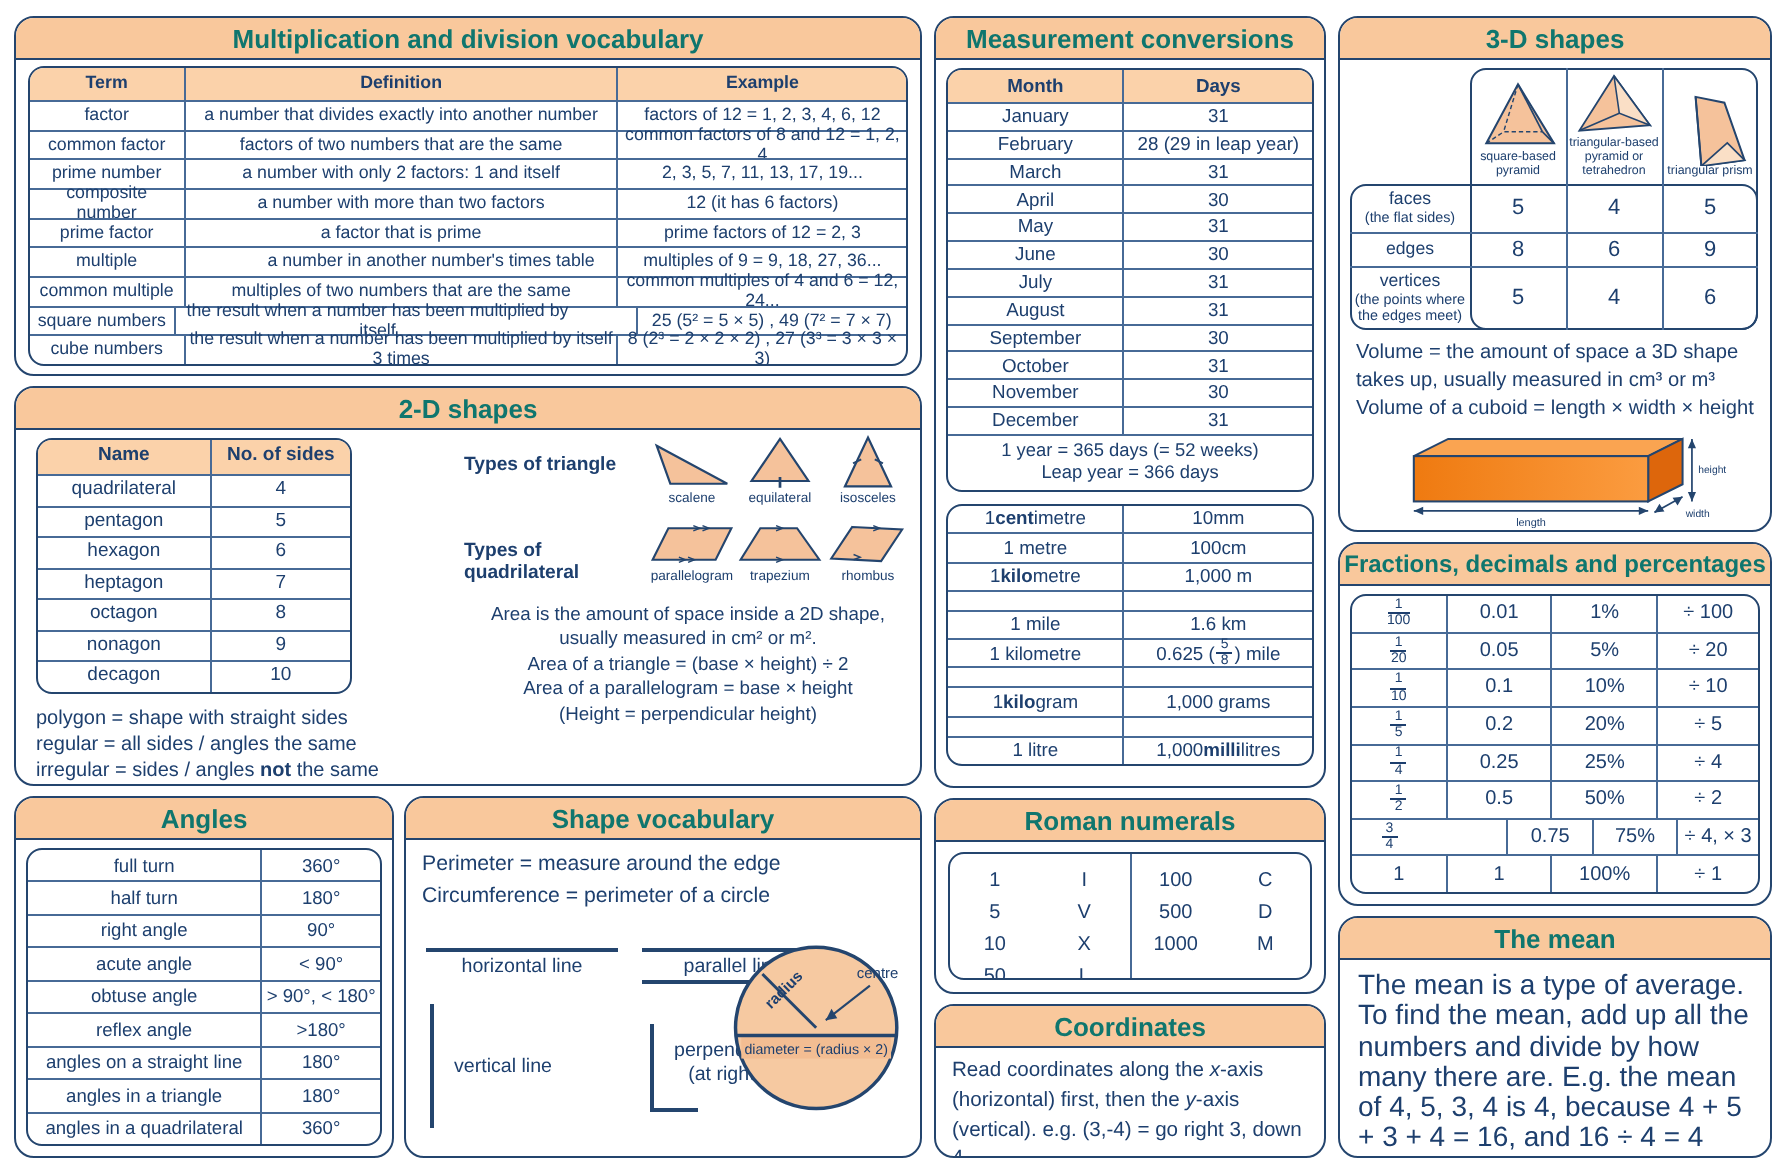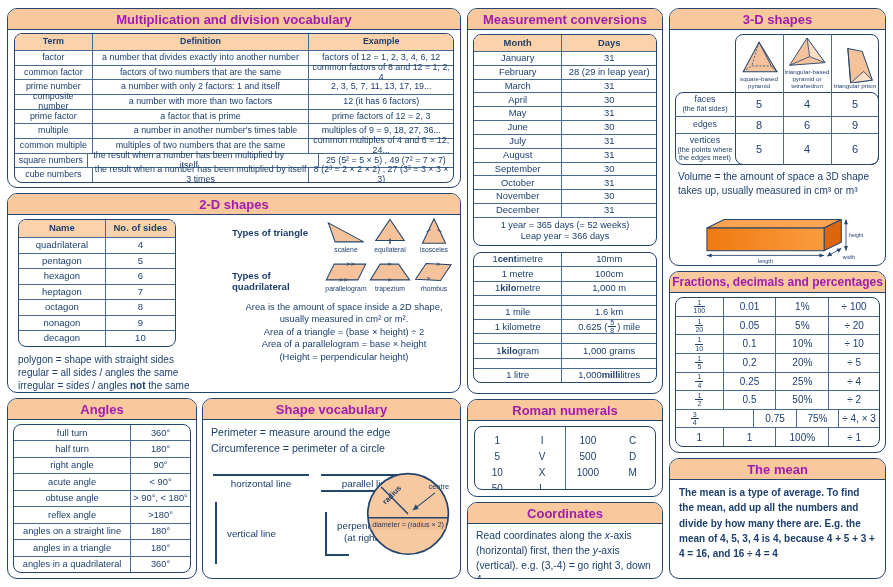--- a/index.html
+++ b/index.html
@@ -5,21 +5,21 @@
   * { margin:0; padding:0; box-sizing:border-box; }
   html,body { width:893px; height:587px; background:#ffffff;
     font-family:"Liberation Sans", sans-serif; color:#1d3f6e; }
   .sheet { display:flex; gap:6px; padding:8px 7px; width:893px; height:587px; }
   .col { display:flex; flex-direction:column; gap:5px; }
   .col1 { width:454px; } .col2 { width:196px; } .col3 { width:217px; }
 
   .panel { border:1.6px solid #24456e; border-radius:10px; background:#fff;
     overflow:hidden; display:flex; flex-direction:column; }
   .panel-title { background:#f9c89c; border-bottom:1.4px solid #24456e; text-align:center;
-    font-weight:bold; font-size:13px; color:#a21caf; padding:2px; flex:0 0 21px;
+    font-weight:bold; font-size:13px; color:#0f766e; padding:2px; flex:0 0 21px;
     display:flex; align-items:center; justify-content:center; }
   .panel-title.small { font-size:12px; }
   .panel-body { flex:1; position:relative; }
 
   .dtable { border:1.4px solid #24456e; border-radius:8px; overflow:hidden;
     display:flex; flex-direction:column; background:#fff; }
   .dtable .tr { display:flex; flex:1; min-height:0; }
   .dtable .tr.th { background:#fbd2aa; font-weight:bold; flex:0 0 16px; }
   .dtable .tr + .tr { border-top:1px solid #476a96; }
   .dtable .td { display:flex; align-items:center; justify-content:center;
@@ -84,21 +84,21 @@
   .t3d-val { position:absolute; width:48px; display:flex; align-items:center;
     justify-content:center; font-size:11px; }
   .vol { position:absolute; left:8px; top:140px; font-size:10.1px; line-height:14.2px; }
   .cuboid-wrap { position:absolute; left:4px; top:184px; }
 
   .frtab { position:absolute; left:5px; right:5px; top:4px; bottom:5px; font-size:10px; }
   .sfrac { display:inline-flex; flex-direction:column; vertical-align:middle;
     line-height:1.05; font-size:7px; margin:0 1px; text-align:center; }
   .sfrac .n { border-bottom:1px solid #1d3f6e; padding:0 2px; }
 
-  .mean-text { padding:5px 9px; font-size:10px; line-height:15.3px;font-weight:bold; }
+  .mean-text { padding:5px 9px; font-size:14px; line-height:15.3px; }
 
   svg { display:block; }
   svg text { font-family:"Liberation Sans", sans-serif; fill:#1d3f6e; }
 </style>
 </head>
 <body>
 
 <div class="sheet">
 
   <div class="col col1">
@@ -571,20 +571,21 @@
           <div class="t3d-val" style="left:108px;top:82px;height:17px">6</div>
           <div class="t3d-val" style="left:156px;top:82px;height:17px">9</div>
           <div class="t3d-val" style="left:60px;top:99px;height:32px">5</div>
           <div class="t3d-val" style="left:108px;top:99px;height:32px">4</div>
           <div class="t3d-val" style="left:156px;top:99px;height:32px">6</div>
         </div>
 
         <div class="vol" id="volume-lines">
             <div>Volume = the amount of space a 3D shape</div>
             <div>takes up, usually measured in cm³ or m³</div>
+            <div>Volume of a cuboid = length × width × height</div>
           </div>
 
         <div class="cuboid-wrap">
           <svg width="208" height="50" viewBox="0 0 210 64">
             <defs>
               <linearGradient id="gfront" x1="0" y1="0" x2="1" y2="0">
                 <stop offset="0" stop-color="#ef7a10"></stop>
                   <stop offset="1" stop-color="#fb9c40"></stop>
               </linearGradient>
             </defs>

